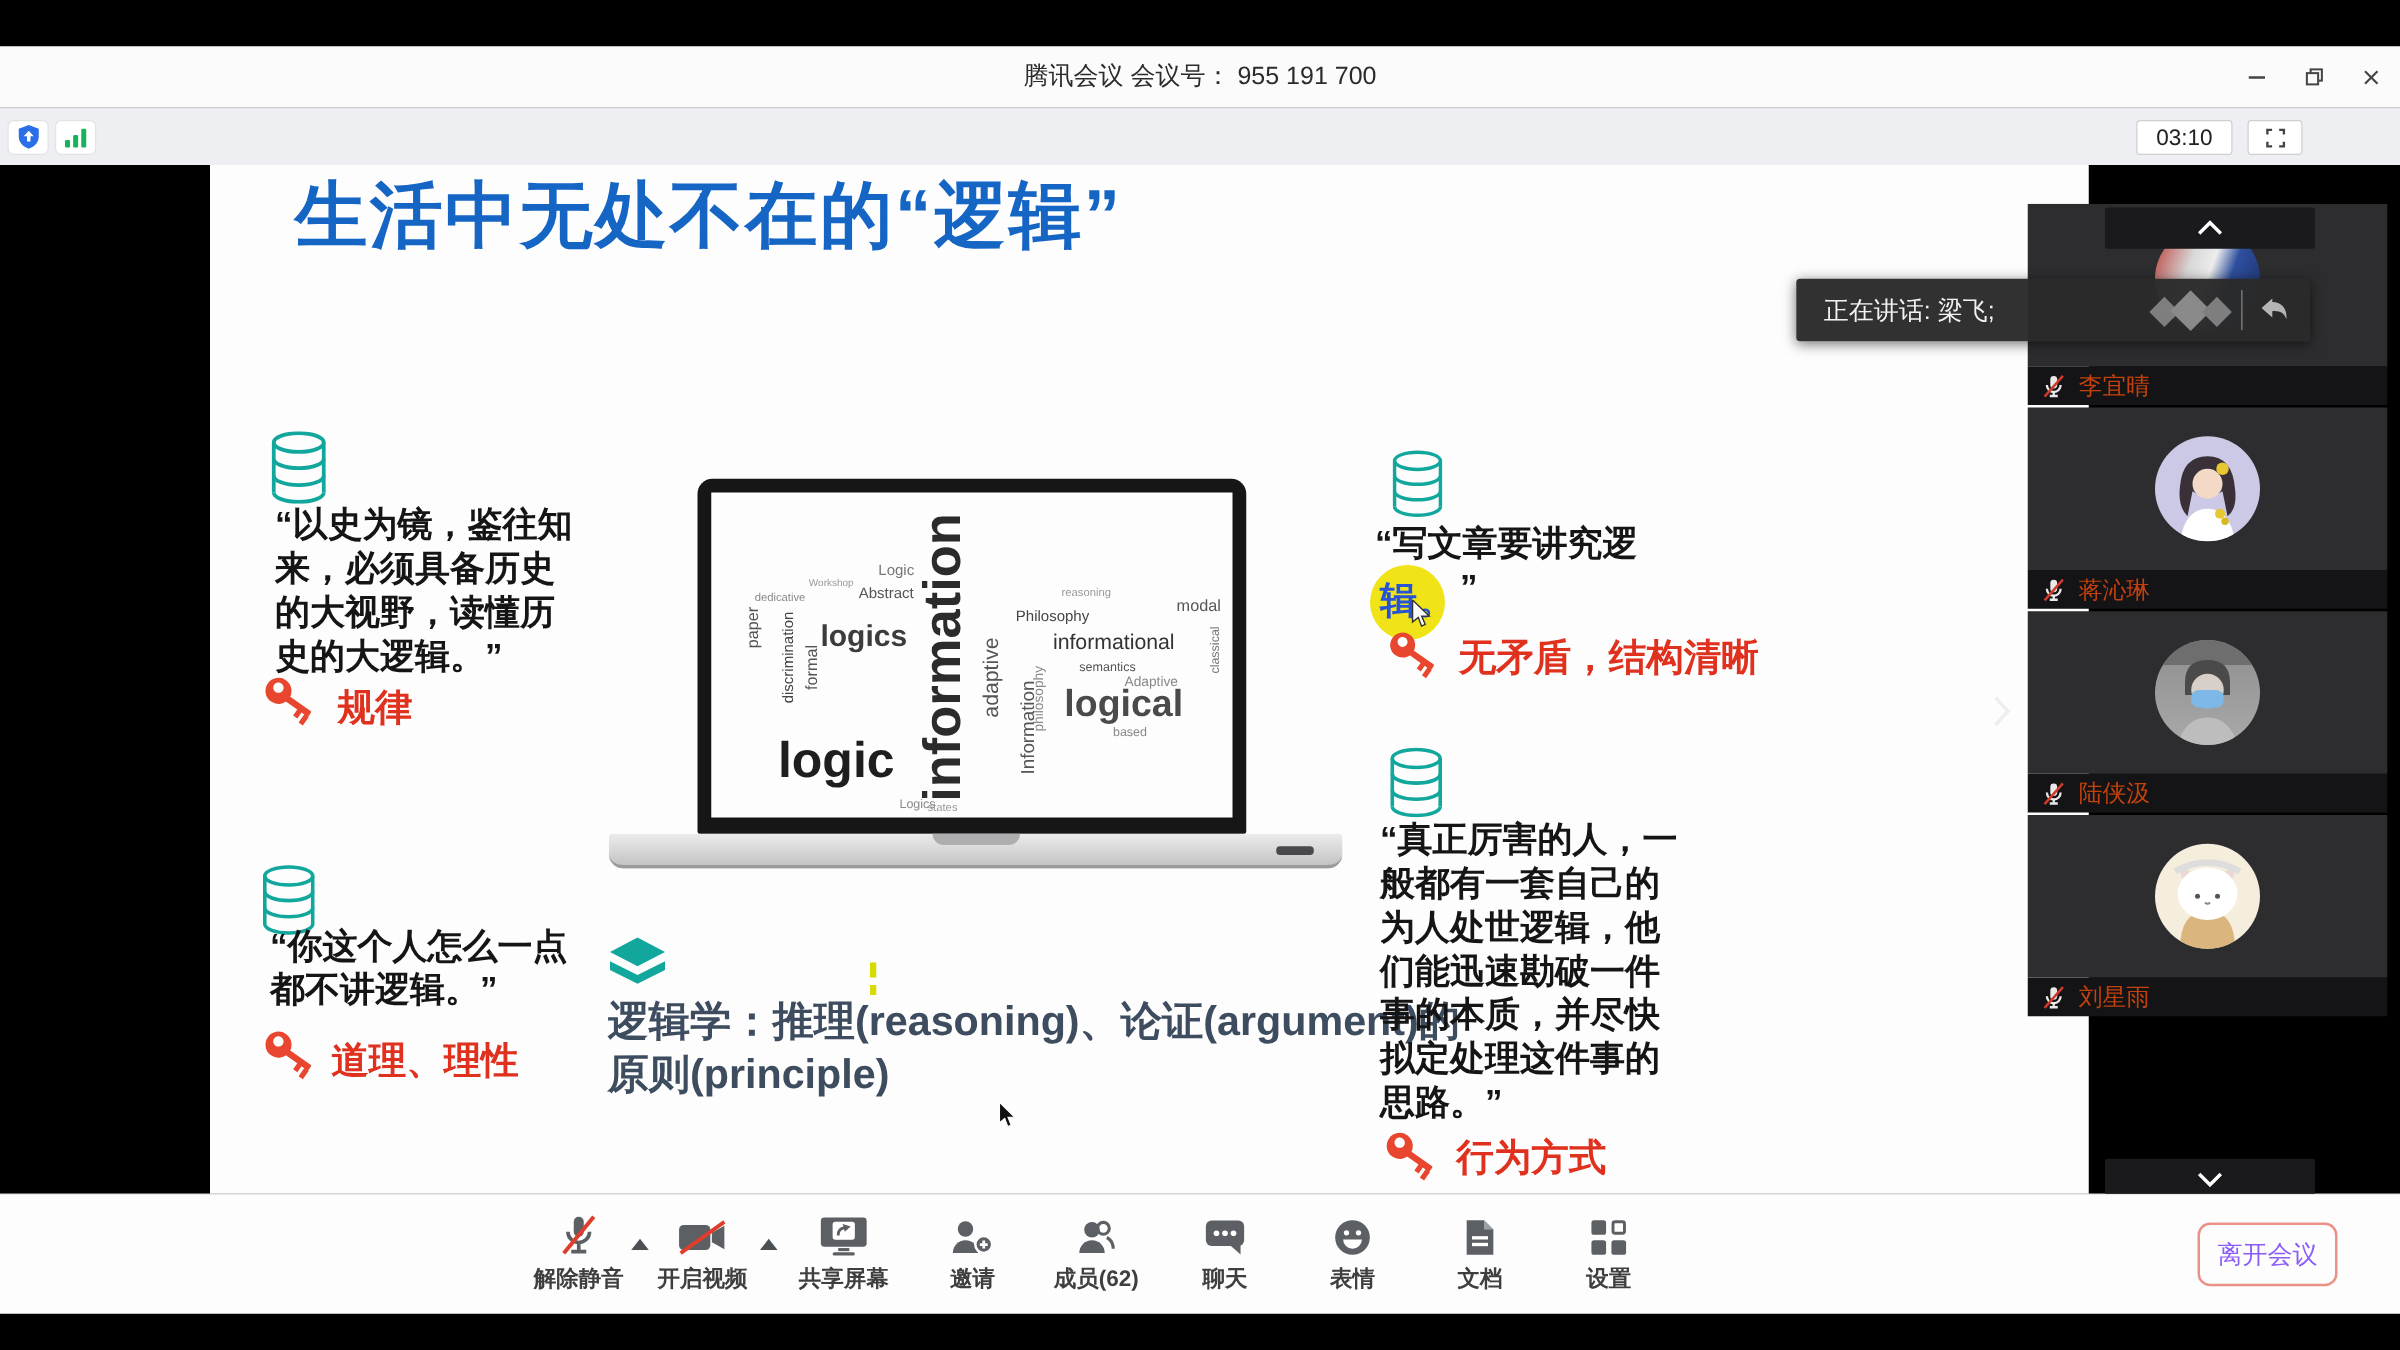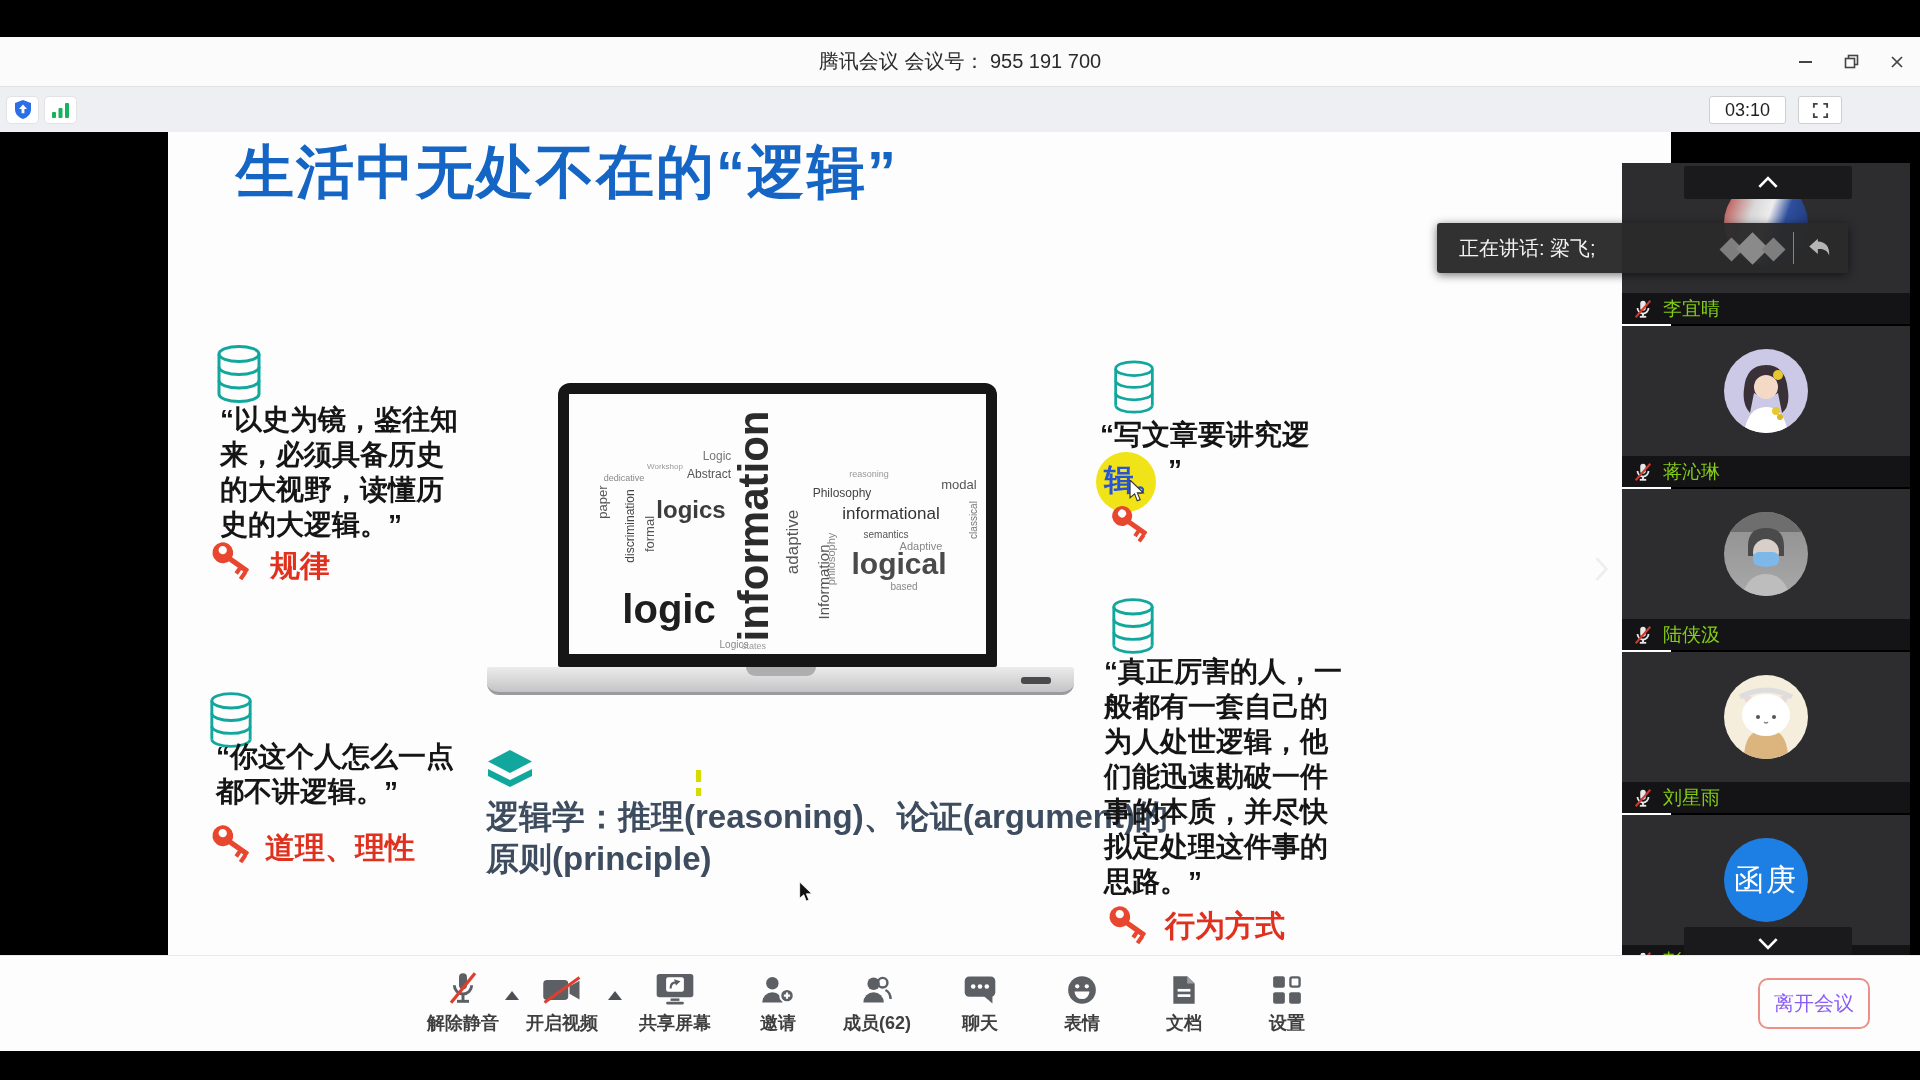--- a/index.html
+++ b/index.html
@@ -57,21 +57,21 @@
   .hl-text{position:absolute;left:936px;top:328px;font-size:30px;font-weight:800;color:#2753d8;white-space:nowrap;}
   .close-q{position:absolute;left:1000px;top:322px;font-size:28px;font-weight:600;color:#151515;}
 
   .cursor{position:absolute;z-index:6;}
 
   
   .sidebar{position:absolute;left:1622px;top:31px;width:288px;height:792px;overflow:hidden;}
   .tile{position:absolute;left:0;width:288px;height:161px;cursor:pointer;}
   .tvideo{position:relative;height:130px;background:#2d2d30;overflow:hidden;}
   .tname{height:31px;background:#141416;display:flex;align-items:center;padding:0 10px;gap:9px;
-         color:#84cc16;font-size:19px;}
+         color:#c2410c;font-size:19px;}
   .avatar{position:absolute;left:50%;top:50%;transform:translate(-50%,-50%);width:84px;height:84px;
           border-radius:50%;overflow:hidden;}
   .av-helmet{background:linear-gradient(110deg,#b5312c 0%,#d8d8d8 34%,#ededed 50%,#2e4f9e 66%,#1c2f66 100%);}
   .av-girl{background:#ccc9e6;}
   .av-mask{background:linear-gradient(#8e8e8e,#a9a9a9);}
   .av-cat{background:#f5eedd;}
   .av-blue{background:#1d7fe3;display:flex;align-items:center;justify-content:center;
            color:#fff;font-size:30px;letter-spacing:2px;}
   .scroll-btn{position:absolute;left:62px;width:168px;height:33px;background:#1a1a1c;border-radius:2px;
               display:flex;align-items:center;justify-content:center;cursor:pointer;z-index:5;}
@@ -247,20 +247,21 @@
       </svg>
       <svg class="key" style="left:938px;top:368px;" width="48" height="48" viewBox="0 0 48 48">
         <g transform="rotate(35 24 24)">
           <circle cx="13" cy="22" r="10" fill="#e8462e"></circle>
           <circle cx="11.5" cy="20" r="4" fill="#fdfdfd"></circle>
           <rect x="21" y="20.5" width="22" height="5" rx="1" fill="#e8462e"></rect>
           <rect x="33" y="25" width="4" height="6" fill="#e8462e"></rect>
           <rect x="39.5" y="25" width="4" height="8" fill="#e8462e"></rect>
         </g>
       </svg>
+      <div class="kw" style="left:999px;top:374px;">无矛盾，结构清晰</div>
 
       <svg class="cyl" style="left:942px;top:466px;" width="46" height="56" viewBox="0 0 48 58">
         <ellipse cx="24" cy="9" rx="20" ry="7.5" fill="none" stroke="#12a79d" stroke-width="3"></ellipse>
         <path d="M4 9 v40 M44 9 v40" fill="none" stroke="#12a79d" stroke-width="3"></path>
         <path d="M4 22 a20 7.5 0 0 0 40 0 M4 35.5 a20 7.5 0 0 0 40 0 M4 49 a20 7.5 0 0 0 40 0" fill="none" stroke="#12a79d" stroke-width="3"></path>
       </svg>
       <div class="quote" style="left:936px;top:522px;width:248px;">“真正厉害的人，一般都有一套自己的为人处世逻辑，他们能迅速勘破一件事的本质，并尽快拟定处理这件事的思路。”</div>
       <svg class="key" style="left:935px;top:768px;" width="50" height="50" viewBox="0 0 48 48">
         <g transform="rotate(35 24 24)">
           <circle cx="13" cy="22" r="10" fill="#e8462e"></circle>
@@ -369,37 +370,20 @@
             <rect x="9" y="3" width="6" height="11" rx="3" fill="#e9e9e9"></rect>
             <path d="M6 11 a6 6 0 0 0 12 0" fill="none" stroke="#e9e9e9" stroke-width="2"></path>
             <line x1="12" y1="17" x2="12" y2="20" stroke="#e9e9e9" stroke-width="2"></line>
             <line x1="8.5" y1="20.5" x2="15.5" y2="20.5" stroke="#e9e9e9" stroke-width="2"></line>
             <line x1="4" y1="21" x2="20" y2="3" stroke="#cf3a2c" stroke-width="2.2"></line>
           </svg>
           <span>陆侠汲</span>
         </div>
       </div>
 
-      <div class="tile" style="top:652px;">
-        <div class="tvideo">
-          <div class="avatar av-blue">
-            <span>函庚</span>
-          </div>
-        </div>
-        <div class="tname">
-          <svg width="22" height="22" viewBox="0 0 24 24">
-            <rect x="9" y="3" width="6" height="11" rx="3" fill="#e9e9e9"></rect>
-            <path d="M6 11 a6 6 0 0 0 12 0" fill="none" stroke="#e9e9e9" stroke-width="2"></path>
-            <line x1="12" y1="17" x2="12" y2="20" stroke="#e9e9e9" stroke-width="2"></line>
-            <line x1="8.5" y1="20.5" x2="15.5" y2="20.5" stroke="#e9e9e9" stroke-width="2"></line>
-            <line x1="4" y1="21" x2="20" y2="3" stroke="#cf3a2c" stroke-width="2.2"></line>
-          </svg>
-          <span>彭函庚</span>
-        </div>
-      </div>
 
       <div class="scroll-btn" style="top:3px;">
         <svg width="22" height="13" viewBox="0 0 20 12">
           <polyline points="2,10 10,2 18,10" fill="none" stroke="#fff" stroke-width="2.5"></polyline>
         </svg>
       </div>
       <div class="scroll-btn" style="top:764px;">
         <svg width="22" height="13" viewBox="0 0 20 12">
           <polyline points="2,2 10,10 18,2" fill="none" stroke="#fff" stroke-width="2.5"></polyline>
         </svg>

